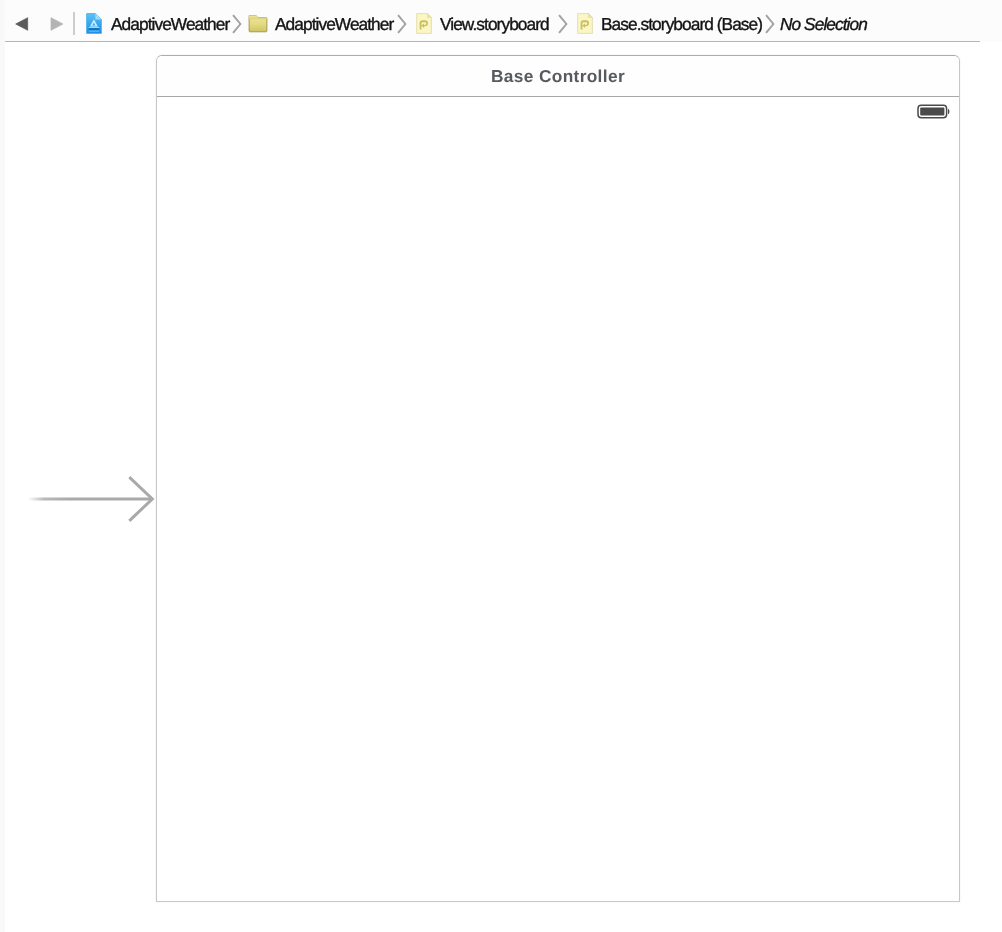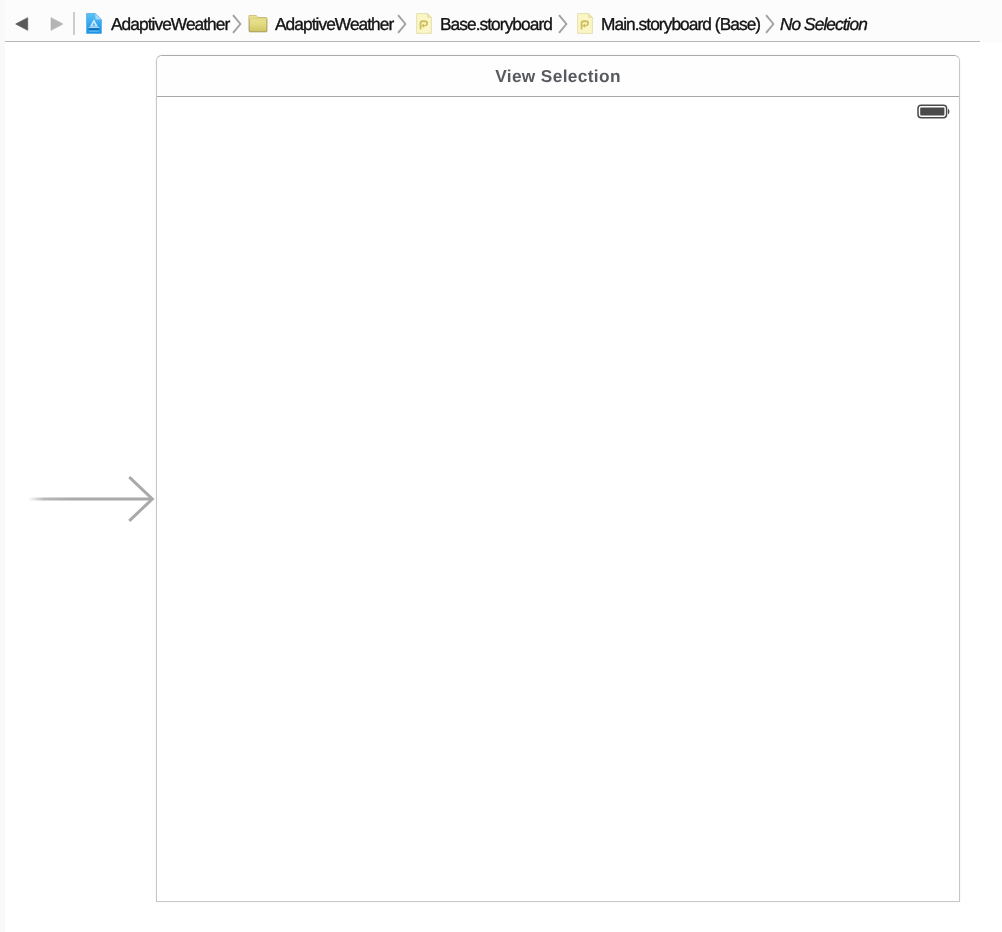--- a/index.html
+++ b/index.html
@@ -152,37 +152,37 @@
     </span>
 
     <div class="crumb" id="crumb-sb">
       <span class="ci">
         <svg width="16" height="21" viewBox="0 0 16 21">
           <path d="M0.6 0.6 H11.6 L15.4 4.4 V20.4 H0.6 Z" fill="#fbf6c5" stroke="#dfd9a6" stroke-width="0.8" stroke-linejoin="round"></path>
           <path d="M11.6 0.6 L15.4 4.4 H11.6 Z" fill="#eee8a6" stroke="#dfd9a6" stroke-width="0.7" stroke-linejoin="round"></path>
           <path d="M3.6 10.2 a2.9 2.9 0 0 1 2.9 -2.9 h2.5 a3.0 3.0 0 0 1 0 6.0 h-0.85 v1.7 l-2.8 -2.35 l2.8 -2.35 v1.65 h0.8 a1.35 1.35 0 0 0 0 -2.7 h-2.35 a1.15 1.15 0 0 0 -1.15 1.15 v6.2 h-1.75 Z" fill="#cdbf5e"></path>
         </svg>
       </span>
-      <span class="cl">Base.storyboard</span>
+      <span class="cl">View.storyboard</span>
     </div>
     <span class="chev" id="chev-3">
       <svg width="11" height="20" viewBox="0 0 11 20">
           <path d="M1.8 0.5 L9.6 10 L1.8 19.5 L0.3 18.3 L7.3 10 L0.3 1.7 Z" fill="#a0a0a0"></path>
         </svg>
     </span>
 
     <div class="crumb" id="crumb-sbb">
       <span class="ci">
         <svg width="16" height="21" viewBox="0 0 16 21">
           <path d="M0.6 0.6 H11.6 L15.4 4.4 V20.4 H0.6 Z" fill="#fbf6c5" stroke="#dfd9a6" stroke-width="0.8" stroke-linejoin="round"></path>
           <path d="M11.6 0.6 L15.4 4.4 H11.6 Z" fill="#eee8a6" stroke="#dfd9a6" stroke-width="0.7" stroke-linejoin="round"></path>
           <path d="M3.6 10.2 a2.9 2.9 0 0 1 2.9 -2.9 h2.5 a3.0 3.0 0 0 1 0 6.0 h-0.85 v1.7 l-2.8 -2.35 l2.8 -2.35 v1.65 h0.8 a1.35 1.35 0 0 0 0 -2.7 h-2.35 a1.15 1.15 0 0 0 -1.15 1.15 v6.2 h-1.75 Z" fill="#cdbf5e"></path>
         </svg>
       </span>
-      <span class="cl">Main.storyboard (Base)</span>
+      <span class="cl">Base.storyboard (Base)</span>
     </div>
     <span class="chev" id="chev-4">
       <svg width="11" height="20" viewBox="0 0 11 20">
           <path d="M1.8 0.5 L9.6 10 L1.8 19.5 L0.3 18.3 L7.3 10 L0.3 1.7 Z" fill="#a0a0a0"></path>
         </svg>
     </span>
 
     <div class="crumb" id="crumb-sel">
       <span class="cl">No Selection</span>
     </div>
@@ -203,21 +203,21 @@
           <stop offset="0.35" stop-color="#a9a9a9" stop-opacity="1"></stop>
         </linearGradient>
       </defs>
       <rect x="28" y="34.5" width="124" height="3.0" fill="url(#tailfade)"></rect>
       <path d="M129.3 14.2 L152.3 36 L129.3 57.8" fill="none" stroke="#a9a9a9" stroke-width="3.0" stroke-linecap="butt" stroke-linejoin="miter"></path>
     </svg>
   </div>
 
   <div id="vc-panel">
     <div id="vc-titlebar">
-      <span id="vc-title">View Selection</span>
+      <span id="vc-title">Base Controller</span>
     </div>
     <div id="vc-body">
       <div id="status-bar">
         <span id="battery-icon">
           <svg width="36" height="20" viewBox="0 0 36 20">
             <rect x="1.0" y="3.2" width="28.6" height="12.6" rx="3.2" ry="3.2" fill="none" stroke="#4a4a4a" stroke-width="1.5"></rect>
             <rect x="3.2" y="5.4" width="24.2" height="8.2" rx="1.1" ry="1.1" fill="#4a4a4a"></rect>
             <path d="M31.0 6.7 C32.9 7.4 32.9 11.6 31.0 12.3 Z" fill="#4a4a4a"></path>
           </svg>
         </span>

